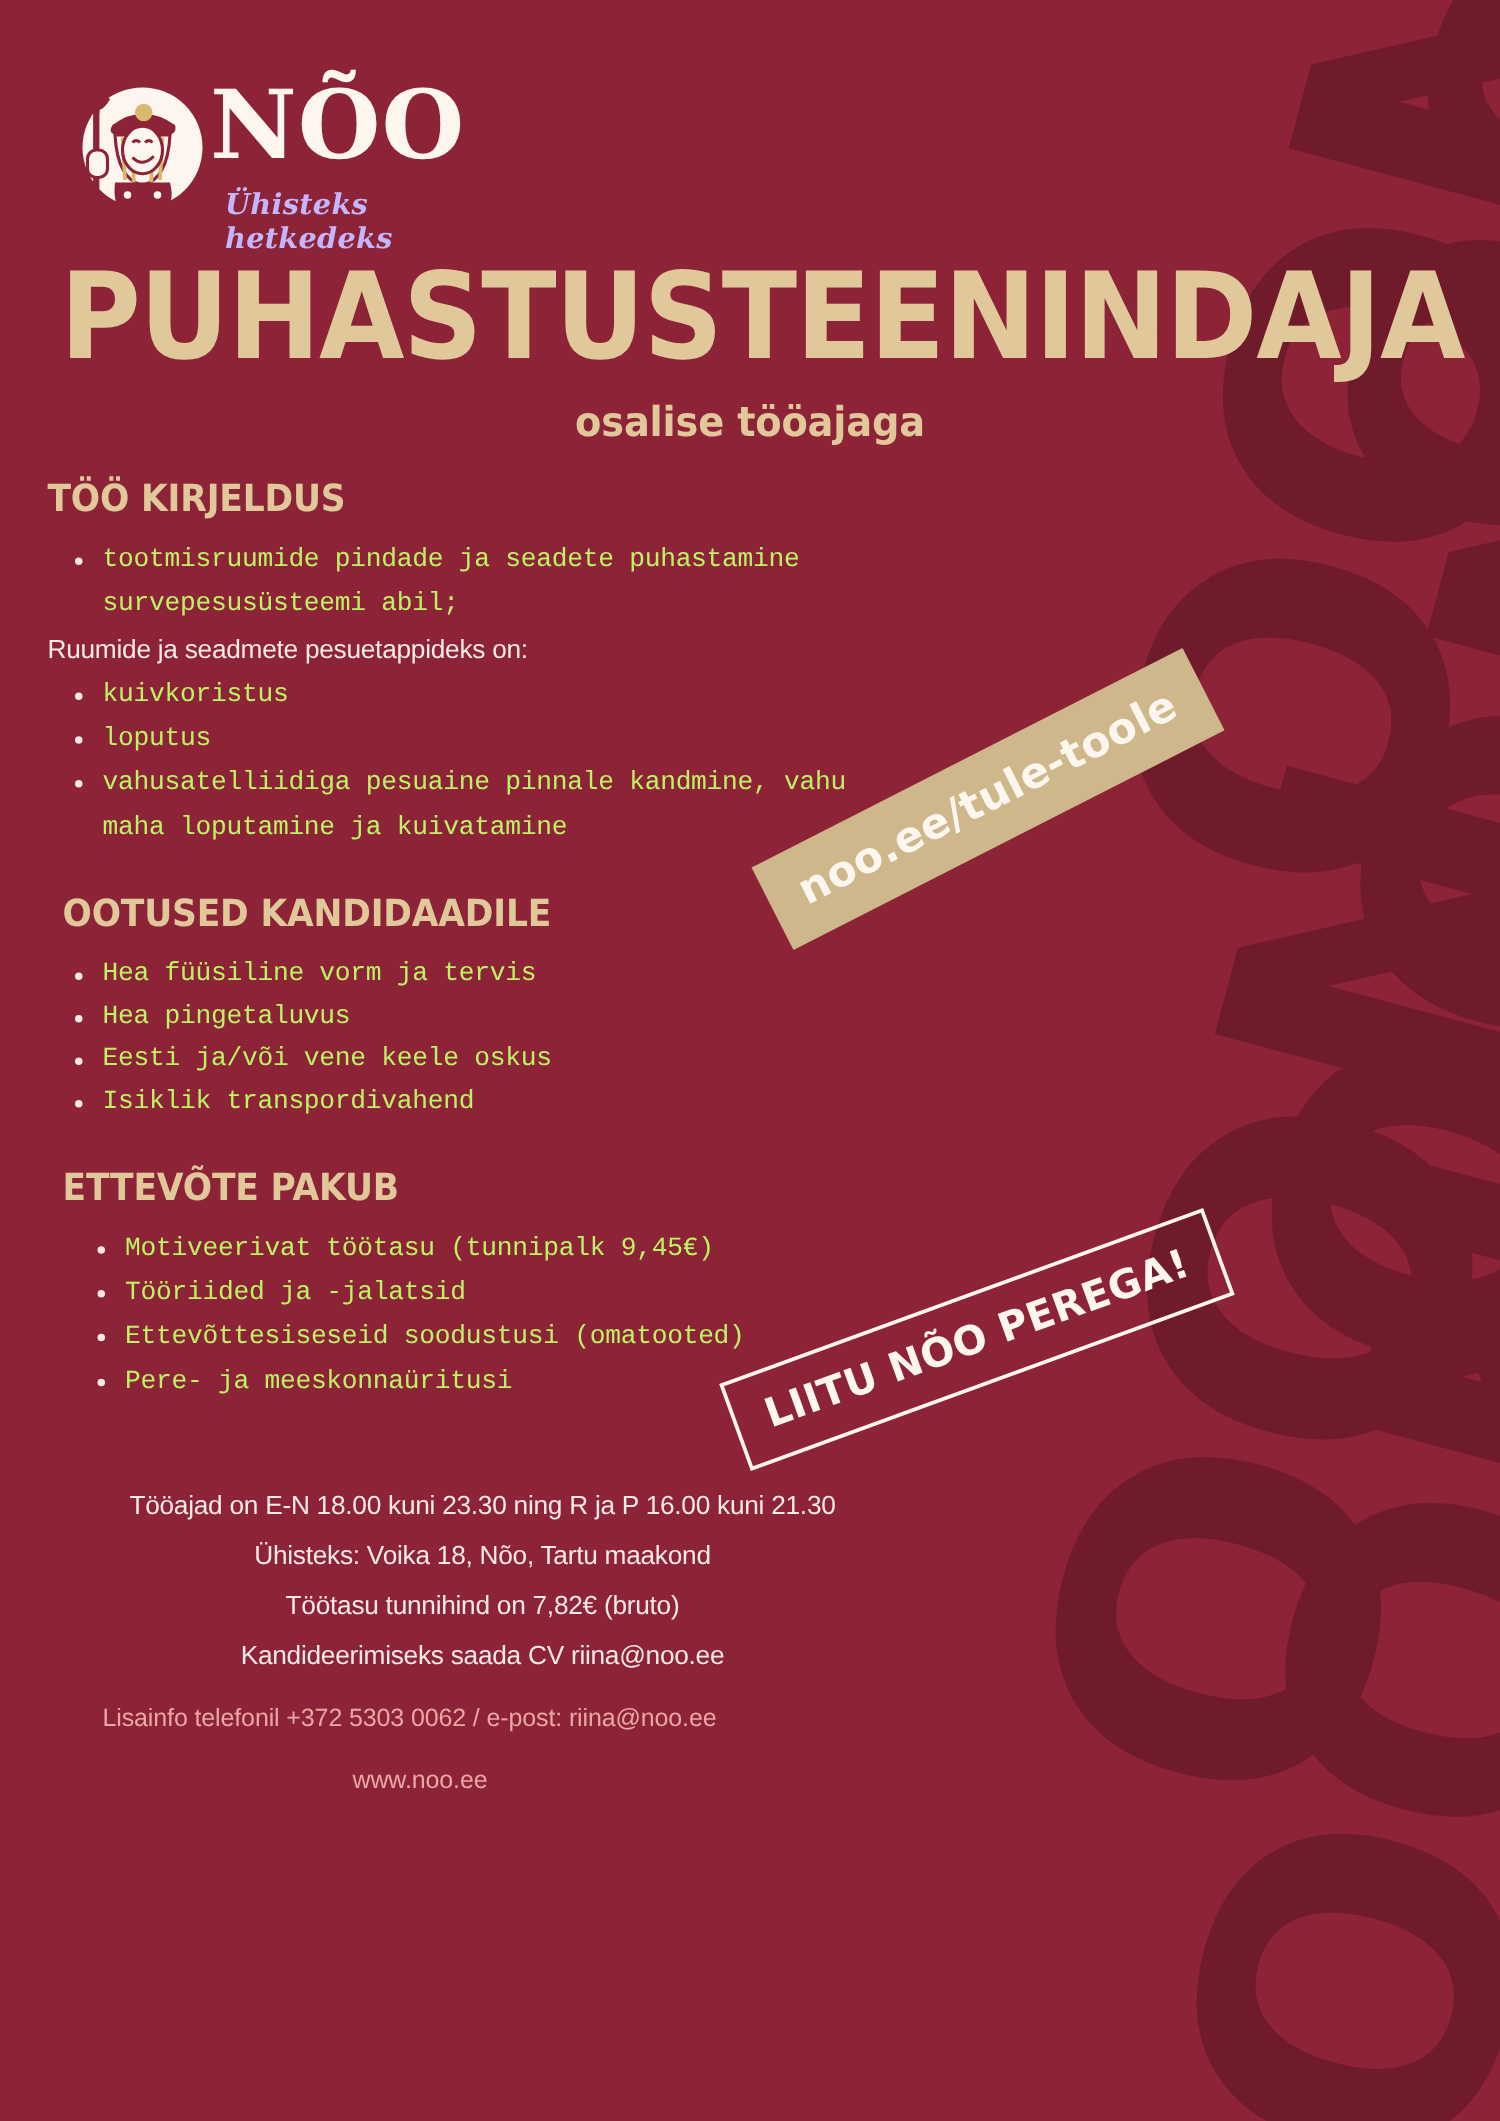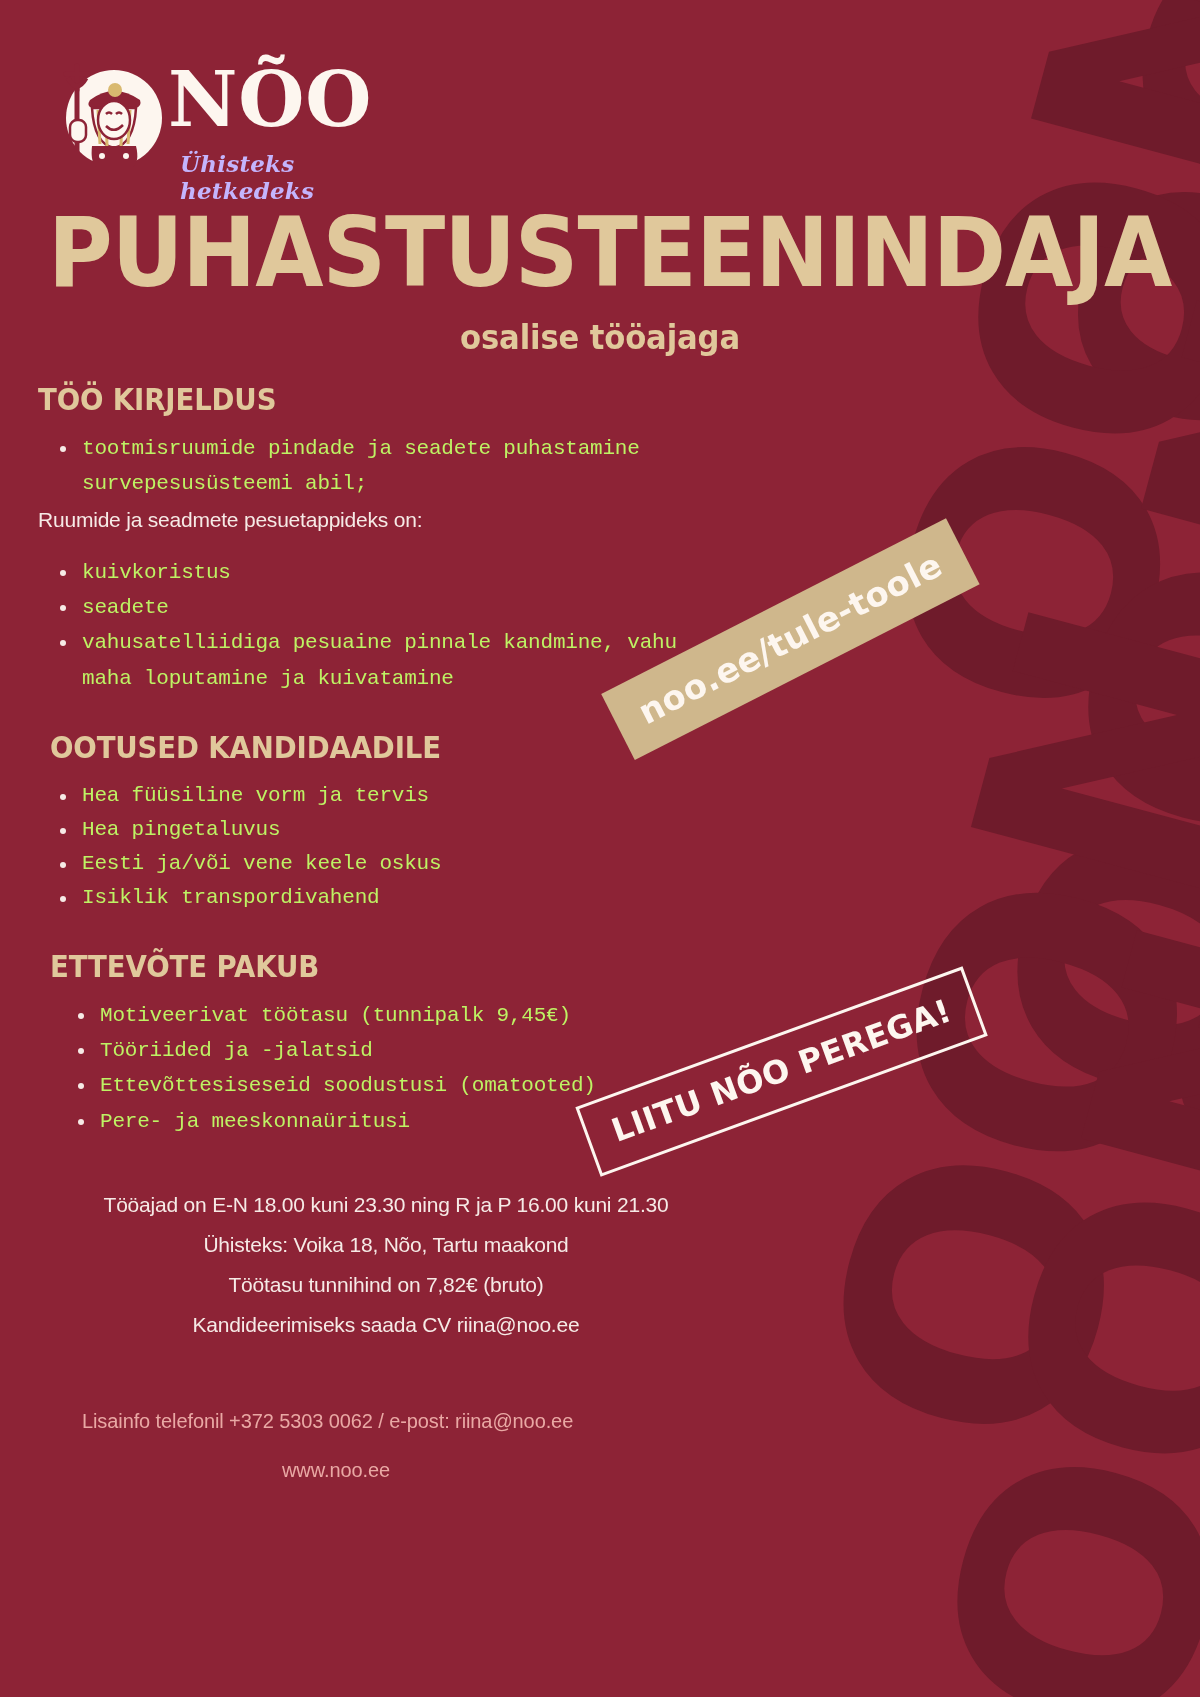--- a/index.html
+++ b/index.html
@@ -158,21 +158,21 @@
   ul.bullets.tight li { line-height: 1.62; }
   ul.bullets.wide li { padding-left: 62px; }
   ul.bullets.wide li::before { left: 40px; }
 
   .plain-line {
     color: #f6eae6;
     font-family: "Liberation Sans", sans-serif;
     font-size: 21px;
     line-height: 1.68;
     letter-spacing: -0.01em;
-    margin: 0 0 18px 0;
+    margin: 0 0 2px 0;
   }
   .block-gap-md { height: 34px; }
 
   
   .details {
     position: absolute;
     left: 46px;
     top: 1188px;
     width: 680px;
   }
@@ -183,21 +183,21 @@
     font-size: 21px;
     line-height: 1.62;
     letter-spacing: -0.01em;
     text-align: center;
   }
 
   
   .footer {
     position: absolute;
     left: 0;
-    top: 1410px;
+    top: 1364px;
     width: 1200px;
     text-align: left;
     padding-left: 82px;
     box-sizing: border-box;
   }
   .footer p {
     margin: 0 0 26px 0;
     color: #e9a8a4;
     font-family: "Liberation Sans", sans-serif;
     font-size: 20px;
@@ -279,21 +279,21 @@
 
   <div class="content">
 
     <div class="section-title">TÖÖ KIRJELDUS</div>
     <ul class="bullets">
       <li>tootmisruumide pindade ja seadete puhastamine survepesusüsteemi abil;</li>
     </ul>
     <p class="plain-line">Ruumide ja seadmete pesuetappideks on:</p>
     <ul class="bullets">
       <li>kuivkoristus</li>
-      <li>seadete</li>
+      <li>loputus</li>
       <li>vahusatelliidiga pesuaine pinnale kandmine, vahu maha loputamine ja kuivatamine</li>
     </ul>
 
     <div class="block-gap-md"></div>
 
     <div class="section-title indent">OOTUSED KANDIDAADILE</div>
     <ul class="bullets tight">
       <li>Hea füüsiline vorm ja tervis</li>
       <li>Hea pingetaluvus</li>
       <li>Eesti ja/või vene keele oskus</li>

